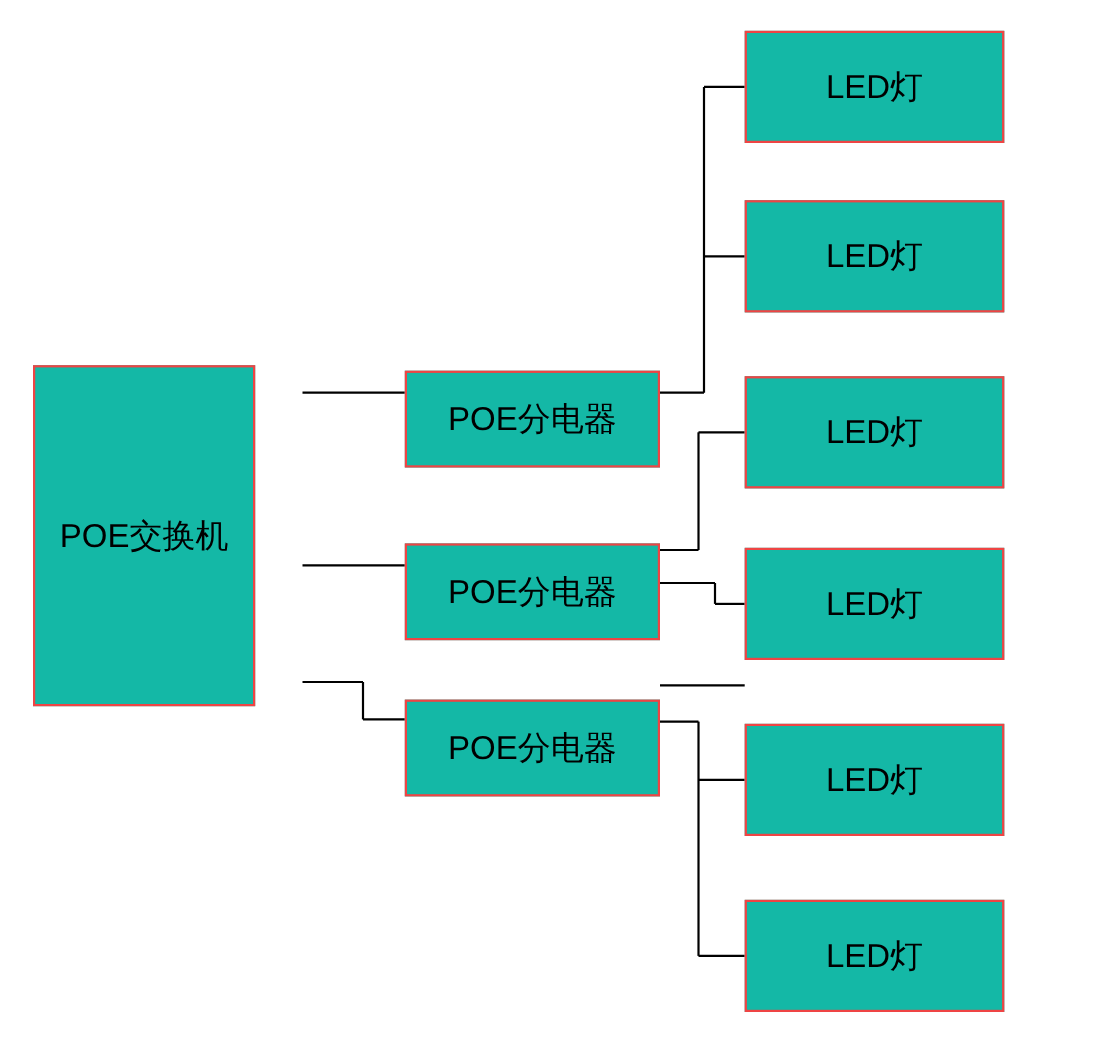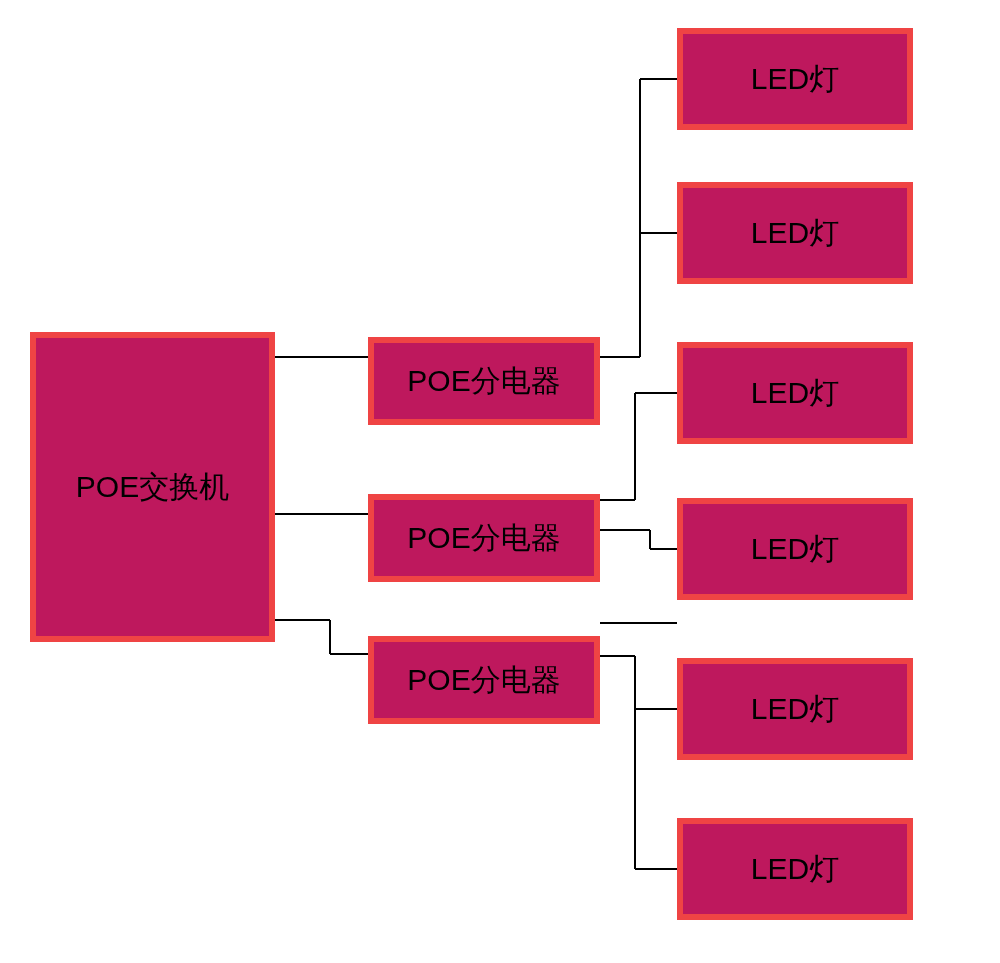--- a/index.html
+++ b/index.html
@@ -15,32 +15,32 @@
       position: relative;
       overflow: hidden;
     }
     .diagram {
       position: relative;
       width: 100%;
       height: 100%;
     }
     .box {
       position: absolute;
-      border: 6px solid #ef4444;
-      background: #be185d;
+      border: 2px solid #ef4444;
+      background: #14b8a6;
       display: flex;
       align-items: center;
       justify-content: center;
       font-size: 30px;
       font-weight: normal;
     }
     .box-main {
       left: 30px;
       top: 332px;
-      width: 245px;
+      width: 202px;
       height: 310px;
     }
     .box-mid {
       width: 232px;
       height: 88px;
       margin-top: 24px;
     }
     .box-mid-1 {
       left: 368px;
       top: 313px;

